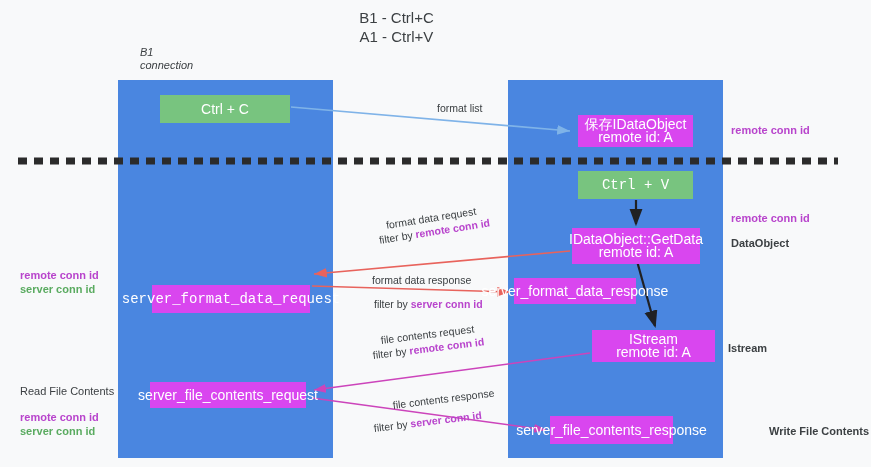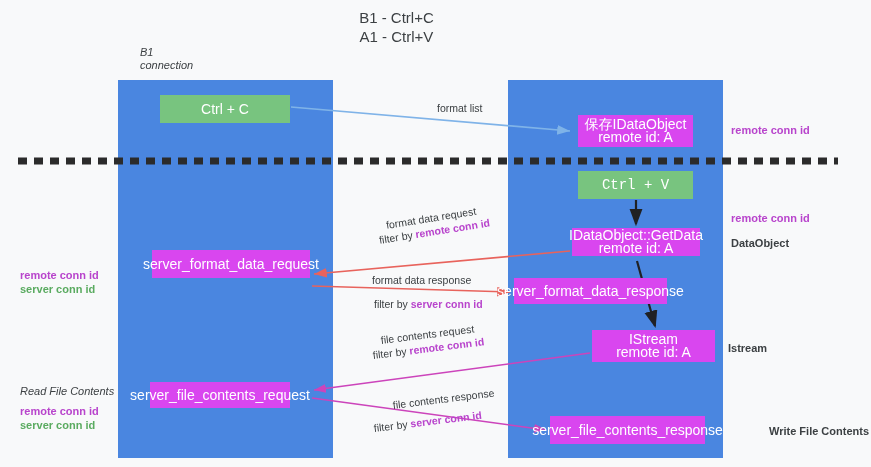--- a/index.html
+++ b/index.html
@@ -38,26 +38,26 @@
     font-size:14px;line-height:13px;
     white-space:pre-line;
     padding:4px 4px;
   }
   .green{background:#78c47f;}
   .orange{background:#d946ef;}
 
   #n-ctrlc{left:160px;top:95px;width:130px;height:28px;}
   #n-save{left:578px;top:115px;width:115px;height:32px;}
   #n-ctrlv{left:578px;top:171px;width:115px;height:28px;font-family:Liberation Mono, monospace;}
-  #n-getdata{left:572px;top:228px;width:128px;height:28px;}
-  #n-fmtreq{left:152px;top:250px;width:158px;height:28px;}
-  #n-fmtresp{left:514px;top:278px;width:153px;height:26px;}
+  #n-getdata{left:572px;top:228px;width:128px;height:36px;}
+  #n-fmtreq{left:152px;top:285px;width:158px;height:28px;font-family:Liberation Mono, monospace;}
+  #n-fmtresp{left:514px;top:278px;width:122px;height:26px;}
   #n-istream{left:592px;top:330px;width:123px;height:32px;}
-  #n-filereq{left:150px;top:382px;width:140px;height:26px;}
-  #n-fileresp{left:550px;top:416px;width:155px;height:28px;}
+  #n-filereq{left:150px;top:382px;width:156px;height:26px;}
+  #n-fileresp{left:550px;top:416px;width:123px;height:28px;}
 
   
   .side{font-size:11px;color:#3c4043;line-height:14px;font-weight:bold;}
   .purple{color:#b844cc;font-weight:bold;}
   .green-t{color:#5aab60;font-weight:bold;}
   .black-t{color:#3c4043;}
 
   #s-remote1{left:731px;top:123px;}
   #s-remote2{left:731px;top:211px;}
   #s-dataobject{left:731px;top:236px;}
@@ -166,18 +166,18 @@
   <div class="abs side black-t" id="s-dataobject">DataObject</div>
   <div class="abs side black-t" id="s-istream">Istream</div>
   <div class="abs side black-t" id="s-write">Write File Contents</div>
 
   <div class="abs stack" id="s-left-mid">
     <div class="purple">remote conn id</div>
     <div class="green-t">server conn id</div>
   </div>
 
   <div class="abs stack" id="s-left-bottom">
-    <div class="black-t" style="margin-bottom:6px;font-style:italic;">Read File Contents</div>
+    <div class="black-t" style="margin-bottom:12px;">Read File Contents</div>
     <div class="purple">remote conn id</div>
     <div class="green-t">server conn id</div>
   </div>
 
 </div>
 
 </body></html>

